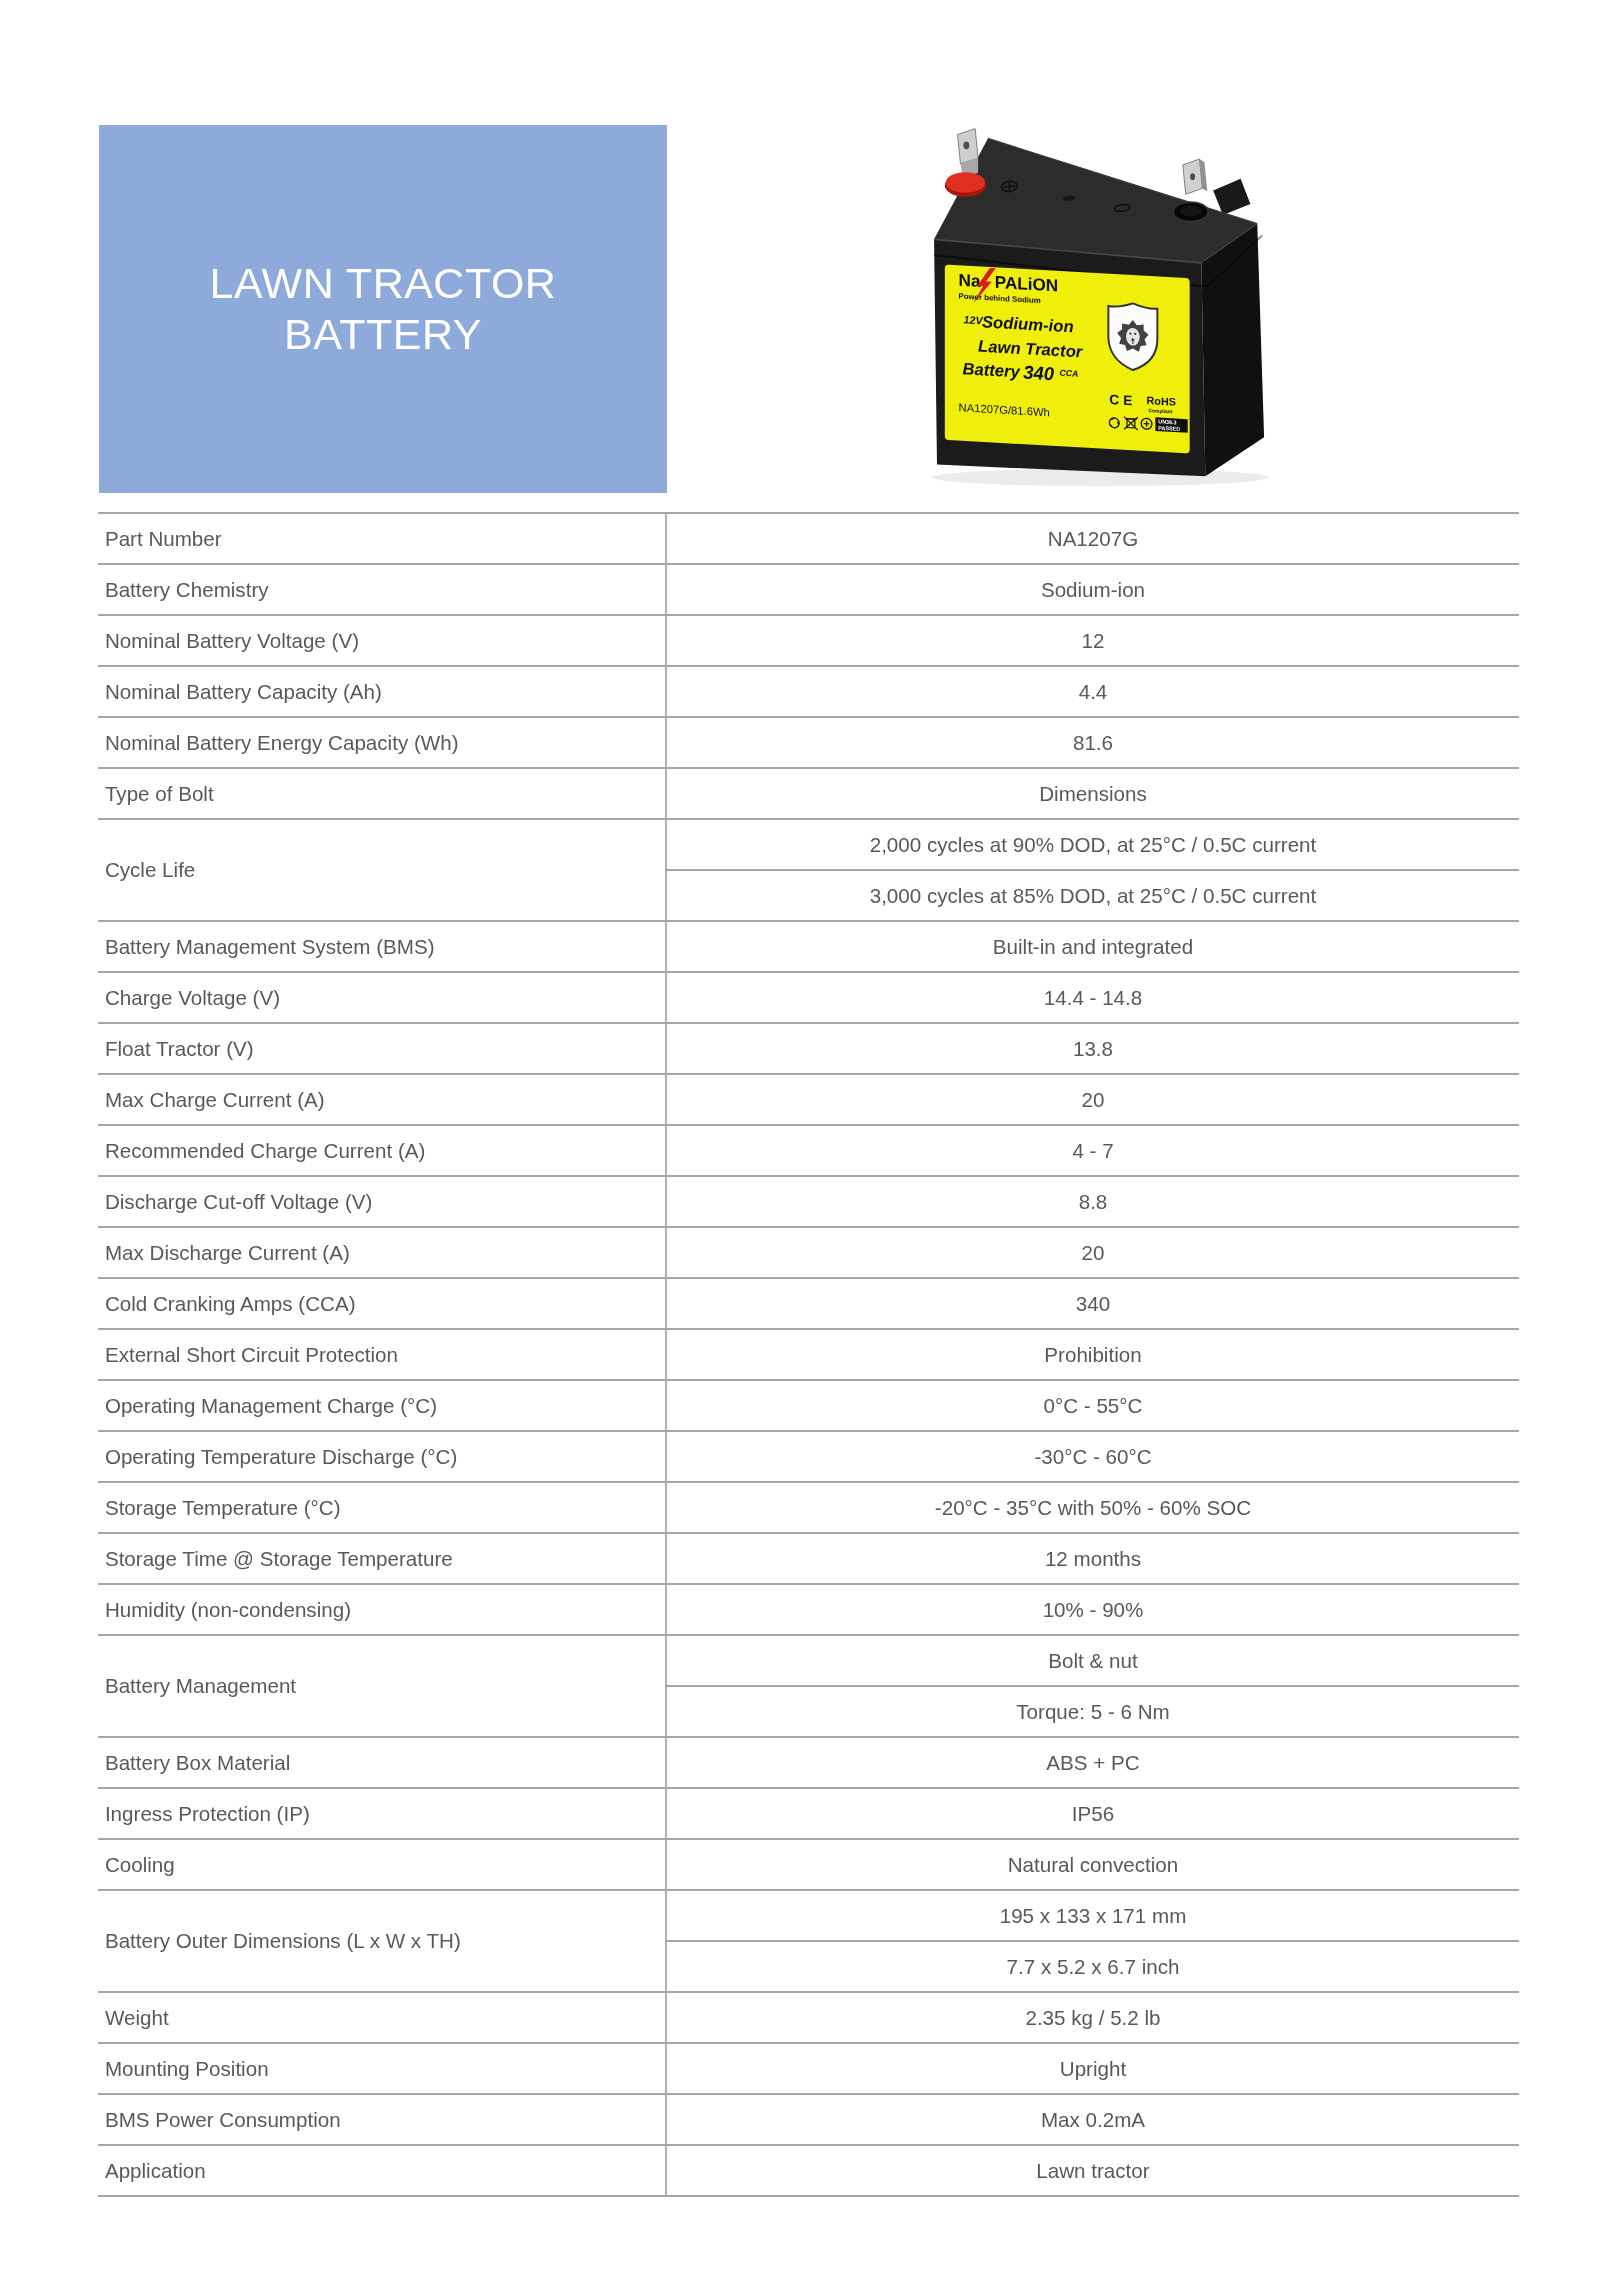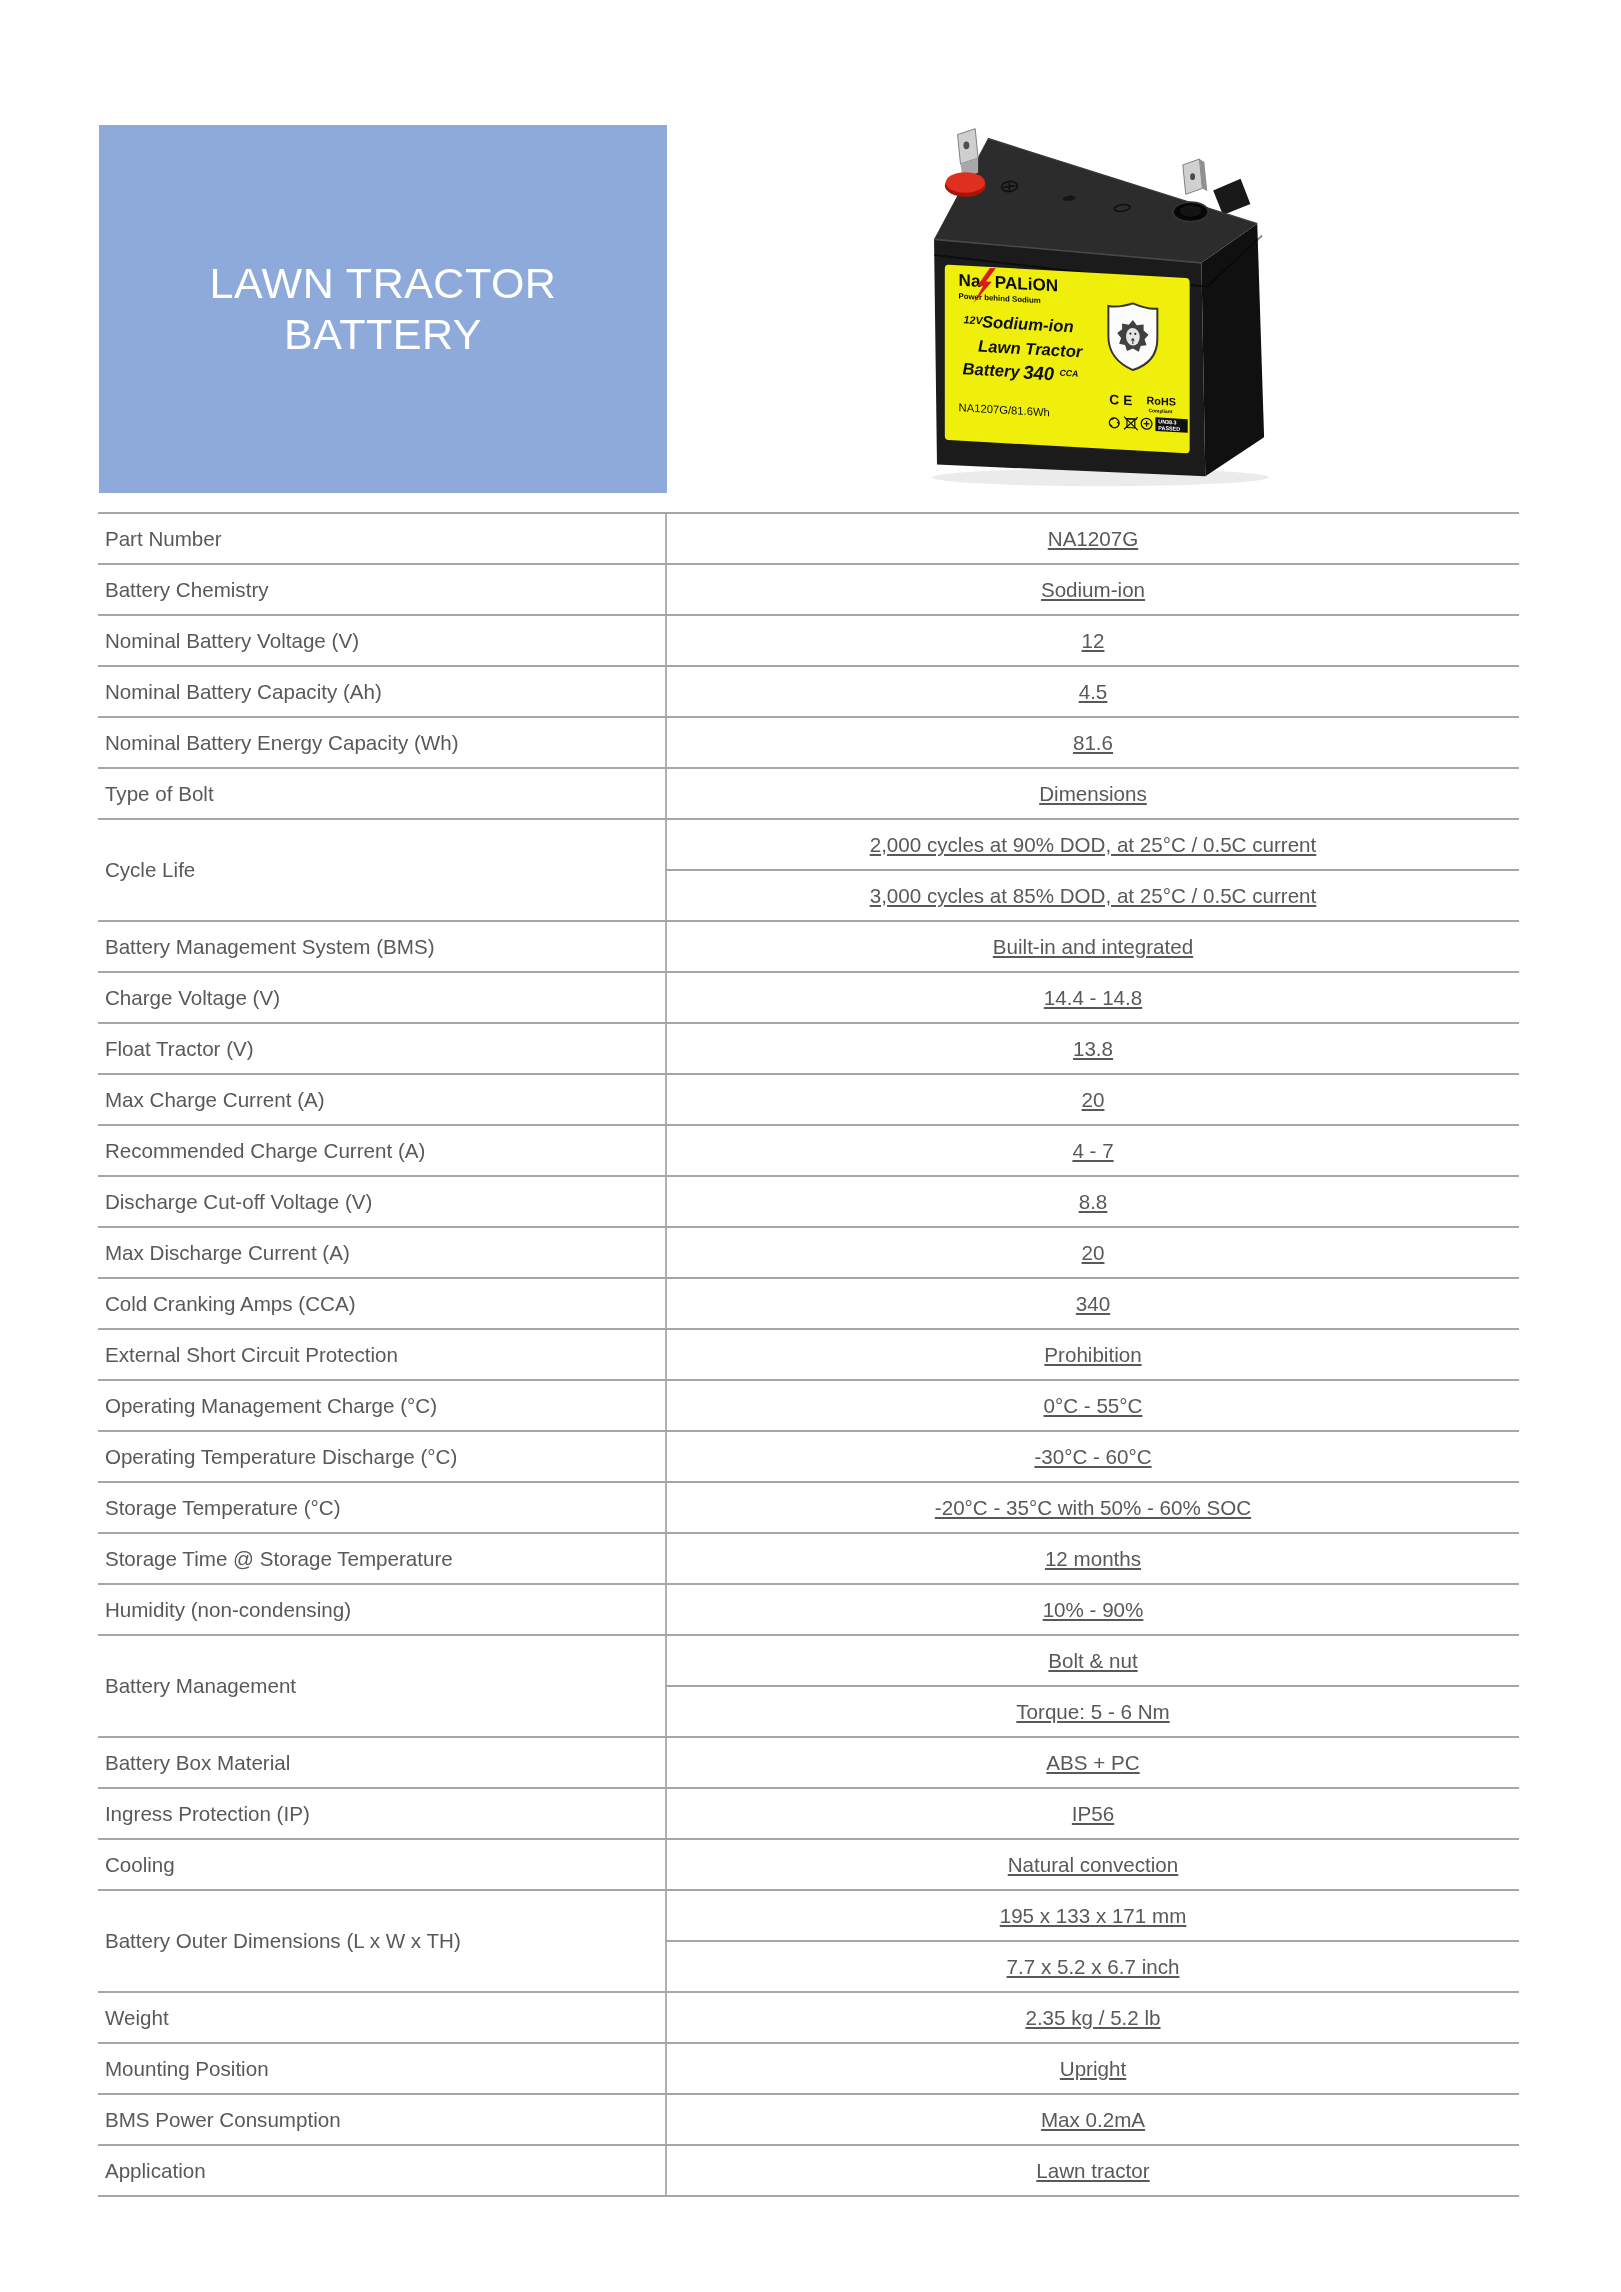--- a/index.html
+++ b/index.html
@@ -19,21 +19,21 @@
   .spec-table{
     position:absolute;left:98px;top:493px;width:1421px;
     border-collapse:collapse;table-layout:fixed;margin-top:19px;
   }
   .spec-table td{
     height:49px;border-top:2px solid #A6A6A6;border-bottom:2px solid #A6A6A6;
     font-size:20.6px;color:#58595B;vertical-align:middle;padding:0;
     overflow:hidden;white-space:nowrap;
   }
   .spec-table td.label-cell{padding-left:6.9px;}
-  .spec-table td.value-cell{text-align:center;border-left:2px solid #B0B0B0;text-decoration:underline;}
+  .spec-table td.value-cell{text-align:center;border-left:2px solid #B0B0B0;}
   svg text{font-family:"Liberation Sans",sans-serif;}
 </style>
 </head>
 <body>
 
 <div class="title-box">
   <div class="title-line">LAWN TRACTOR</div>
   <div class="title-line">BATTERY</div>
 </div>
 
@@ -151,21 +151,21 @@
       <tr>
         <td class="label-cell" rowspan="1">Battery Chemistry</td>
         <td class="value-cell">Sodium-ion</td>
       </tr>
       <tr>
         <td class="label-cell" rowspan="1">Nominal Battery Voltage (V)</td>
         <td class="value-cell">12</td>
       </tr>
       <tr>
         <td class="label-cell" rowspan="1">Nominal Battery Capacity (Ah)</td>
-        <td class="value-cell">4.5</td>
+        <td class="value-cell">4.4</td>
       </tr>
       <tr>
         <td class="label-cell" rowspan="1">Nominal Battery Energy Capacity (Wh)</td>
         <td class="value-cell">81.6</td>
       </tr>
       <tr>
         <td class="label-cell" rowspan="1">Type of Bolt</td>
         <td class="value-cell">Dimensions</td>
       </tr>
       <tr>

